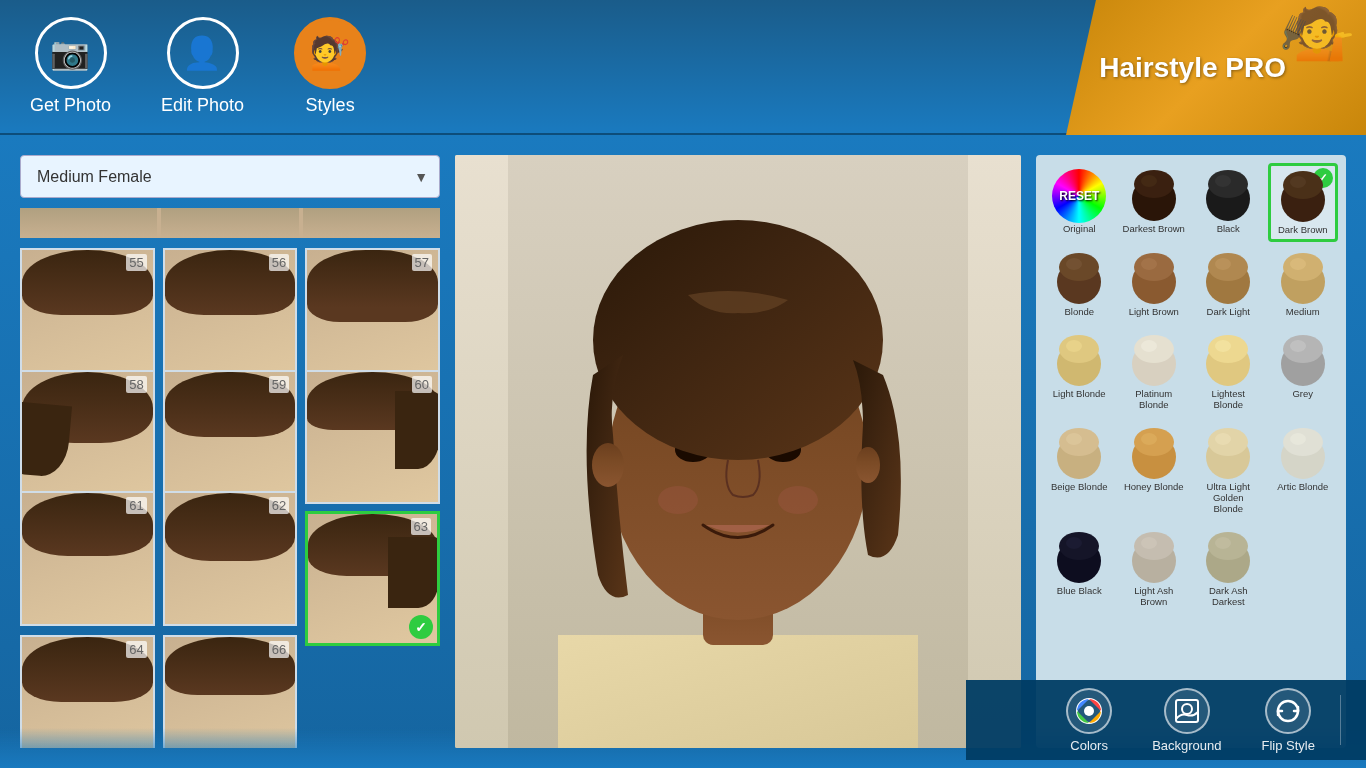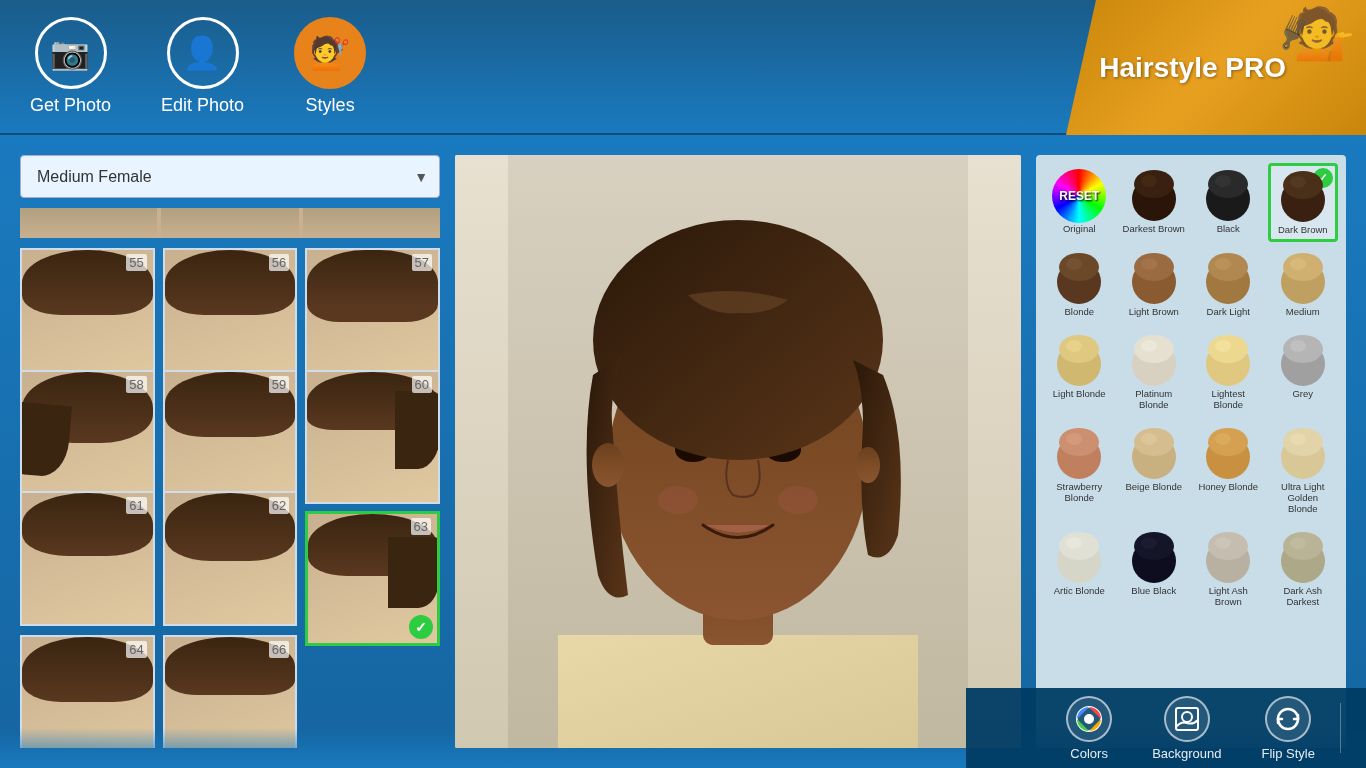--- a/index.html
+++ b/index.html
@@ -255,21 +255,21 @@
       position: relative;
     }
 
     .hair-swatch-shape svg {
       width: 100%;
       height: 100%;
     }
 
     .toolbar {
       position: fixed;
-      bottom: 0;
+      bottom: 8px;
       right: 0;
       height: 80px;
       background: rgba(0, 60, 100, 0.95);
       display: flex;
       align-items: center;
       justify-content: flex-end;
       padding: 0 20px;
       gap: 0;
       width: 400px;
     }
@@ -639,30 +639,20 @@
         <div class="hair-swatch-shape">
           <svg viewBox="0 0 54 54">
               <ellipse cx="27" cy="30" rx="22" ry="22" fill="#a0a0a0"></ellipse>
               <ellipse cx="27" cy="15" rx="20" ry="14" fill="#b5b5b5"></ellipse>
               <ellipse cx="22" cy="12" rx="8" ry="6" fill="#c8c8c8" opacity="0.6"></ellipse>
             </svg>
         </div>
         <span class="color-name">Grey</span>
       </div>
 
-      <div class="color-item">
-        <div class="hair-swatch-shape">
-          <svg viewBox="0 0 54 54">
-              <ellipse cx="27" cy="30" rx="22" ry="22" fill="#c08060"></ellipse>
-              <ellipse cx="27" cy="15" rx="20" ry="14" fill="#cc9070"></ellipse>
-              <ellipse cx="22" cy="12" rx="8" ry="6" fill="#d8a080" opacity="0.6"></ellipse>
-            </svg>
-        </div>
-        <span class="color-name">Strawberry Blonde</span>
-      </div>
 
       <div class="color-item">
         <div class="hair-swatch-shape">
           <svg viewBox="0 0 54 54">
               <ellipse cx="27" cy="30" rx="22" ry="22" fill="#c8b080"></ellipse>
               <ellipse cx="27" cy="15" rx="20" ry="14" fill="#d5bd90"></ellipse>
               <ellipse cx="22" cy="12" rx="8" ry="6" fill="#e0caa0" opacity="0.6"></ellipse>
             </svg>
         </div>
         <span class="color-name">Beige Blonde</span>

